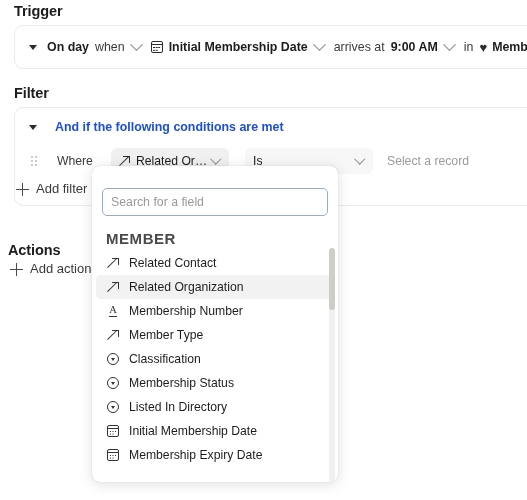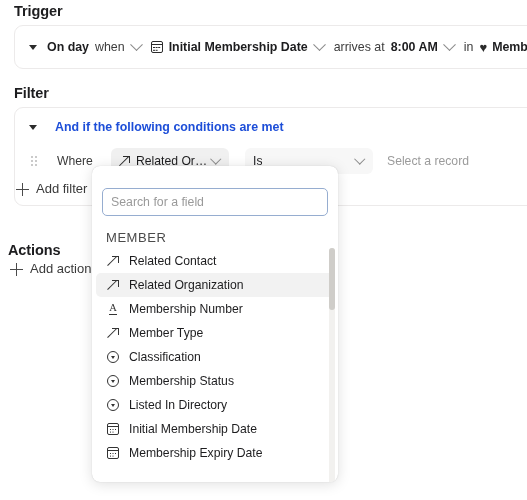--- a/index.html
+++ b/index.html
@@ -194,22 +194,22 @@
     padding: 0 8px;
     font-size: 12.3px;
     font-family: "Liberation Sans", sans-serif;
     color: #1d1d1f;
     outline: none;
     background: #fff;
     margin-top: 12px;
   }
   #search-input::placeholder { color: #9a9a9a; }
   .group-label {
-    font-size: 13px;
-    font-weight: normal;
+    font-size: 15px;
+    font-weight: bold;
     letter-spacing: 0.55px;
     color: #4a4a4a;
     padding: 5px 0 4px 14px;
   }
   #field-list {
     position: relative;
     height: 244px;
     overflow: hidden;
   }
   .field-item {
@@ -295,21 +295,21 @@
         <span class="gap"></span>
         <span class="muted">when</span>
       <span class="chev"></span>
       <span class="gap"></span>
       <span class="cal-ico"></span>
       <span class="strong">Initial Membership Date</span>
       <span class="chev"></span>
       <span class="gap"></span>
       <span class="muted">arrives at</span>
       <span class="gap"></span>
-      <span class="strong">8:00 AM</span>
+      <span class="strong">9:00 AM</span>
       <span class="chev"></span>
       <span class="gap"></span>
       <span class="muted">in</span>
       <span class="gap"></span>
       <span class="heart-ico">♥</span>
       <span class="strong">Members</span>
 
     </div>
   </div>
 

